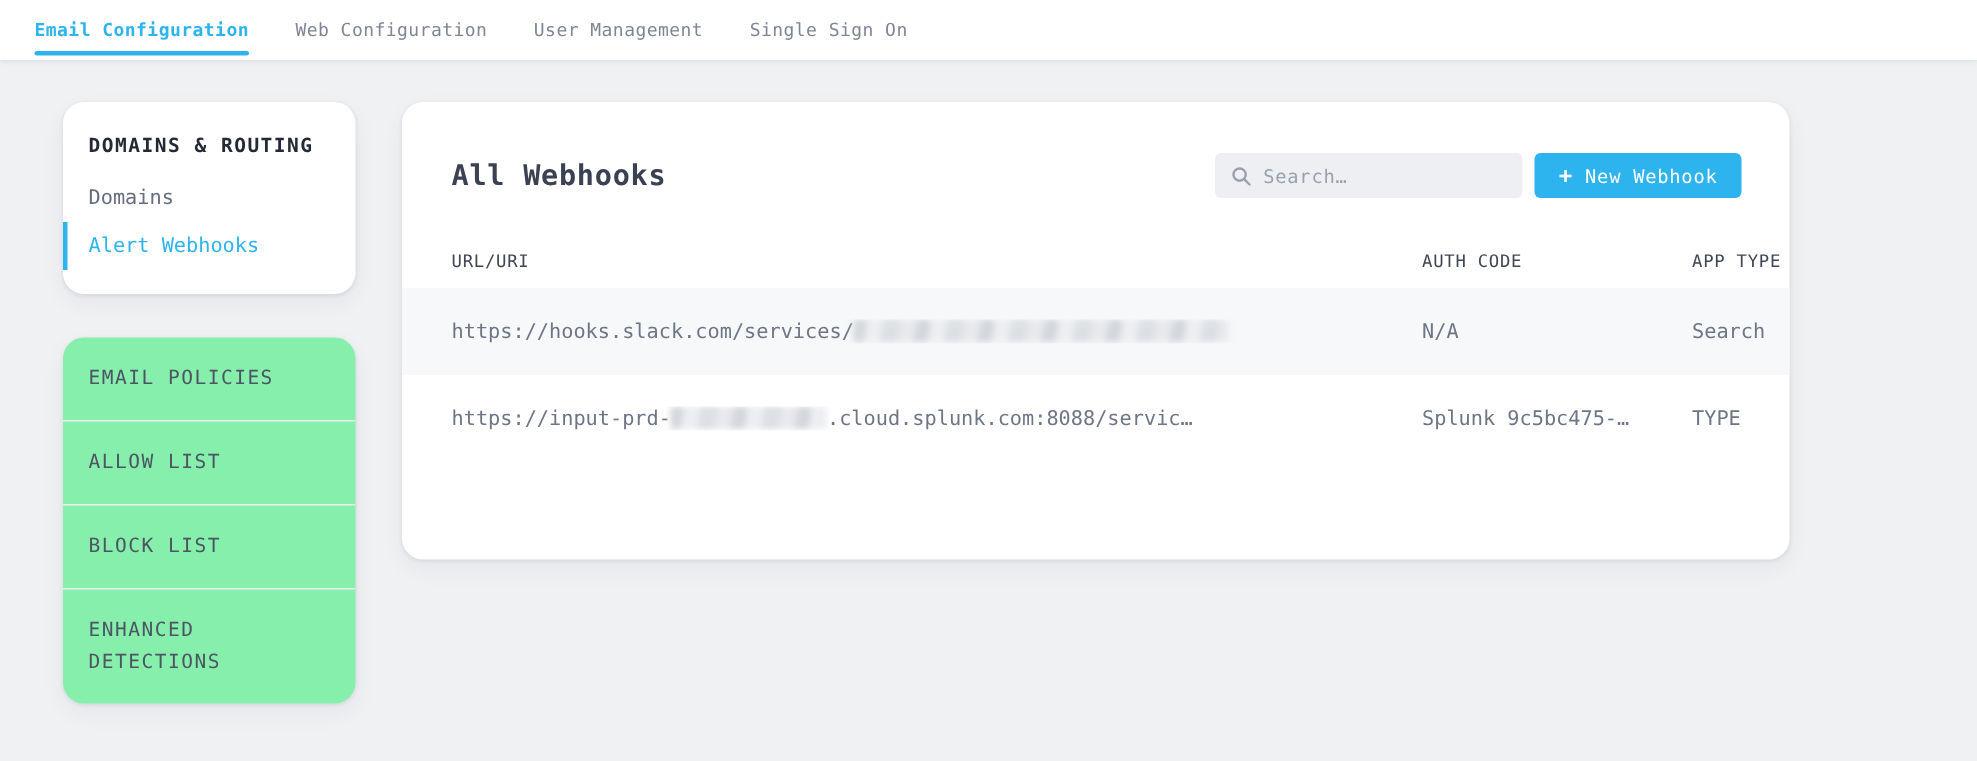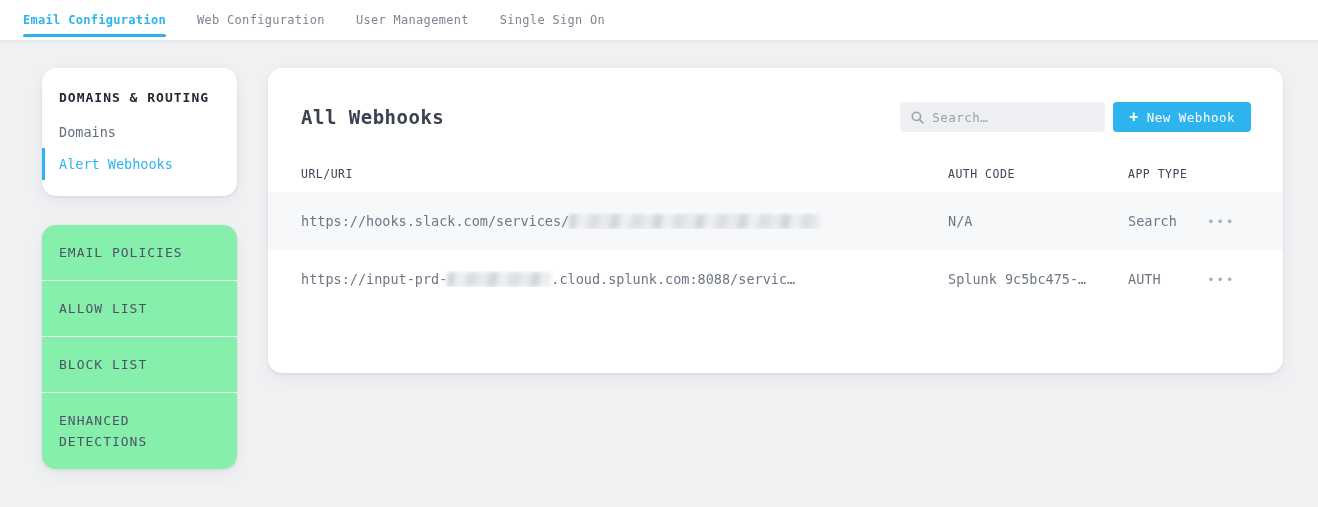--- a/index.html
+++ b/index.html
@@ -54,21 +54,21 @@
 
   .sections-card { margin-top:29px; background:#86efac; overflow:hidden; }
   .section-item {
     padding:17px 17px; font-size:13px; letter-spacing:1px;
     color:#4d5464; line-height:21px; border-bottom:1px solid #eceef1;
     cursor:pointer;
   }
   .section-item:last-child { border-bottom:none; }
 
   
-  .main-card { margin-left:31px; width:1015px; height:305px; overflow:hidden; }
+  .main-card { margin-left:31px; width:925px; height:305px; overflow:hidden; }
 
   .main-header { display:flex; align-items:center; padding:34px 32px 0 33px; }
   .page-title { flex:1; font-size:19px; font-weight:bold; color:#3a4150; letter-spacing:0.5px; }
 
   .search-box {
     width:205px; height:30px; background:#edeff2; border-radius:4px;
     display:flex; align-items:center; padding:0 11px; margin-right:8px;
   }
   .search-box svg { flex-shrink:0; }
   .search-input {
@@ -175,19 +175,19 @@
       <div class="table-row alt">
         <div class="cell-url"><span>https://hooks.slack.com/services/</span><span class="redacted w-slack"></span><span></span></div>
         <div class="cell-auth">N/A</div>
         <div class="cell-app">Search</div>
         <div class="row-menu">•••</div>
       </div>
 
       <div class="table-row">
         <div class="cell-url"><span>https://input-prd-</span><span class="redacted w-splunk"></span><span>.cloud.splunk.com:8088/servic…</span></div>
         <div class="cell-auth">Splunk 9c5bc475-…</div>
-        <div class="cell-app">AUTH</div>
+        <div class="cell-app">TYPE</div>
         <div class="row-menu">•••</div>
       </div>
 
     </div>
   </main>
 </div>
 
 </body></html>

